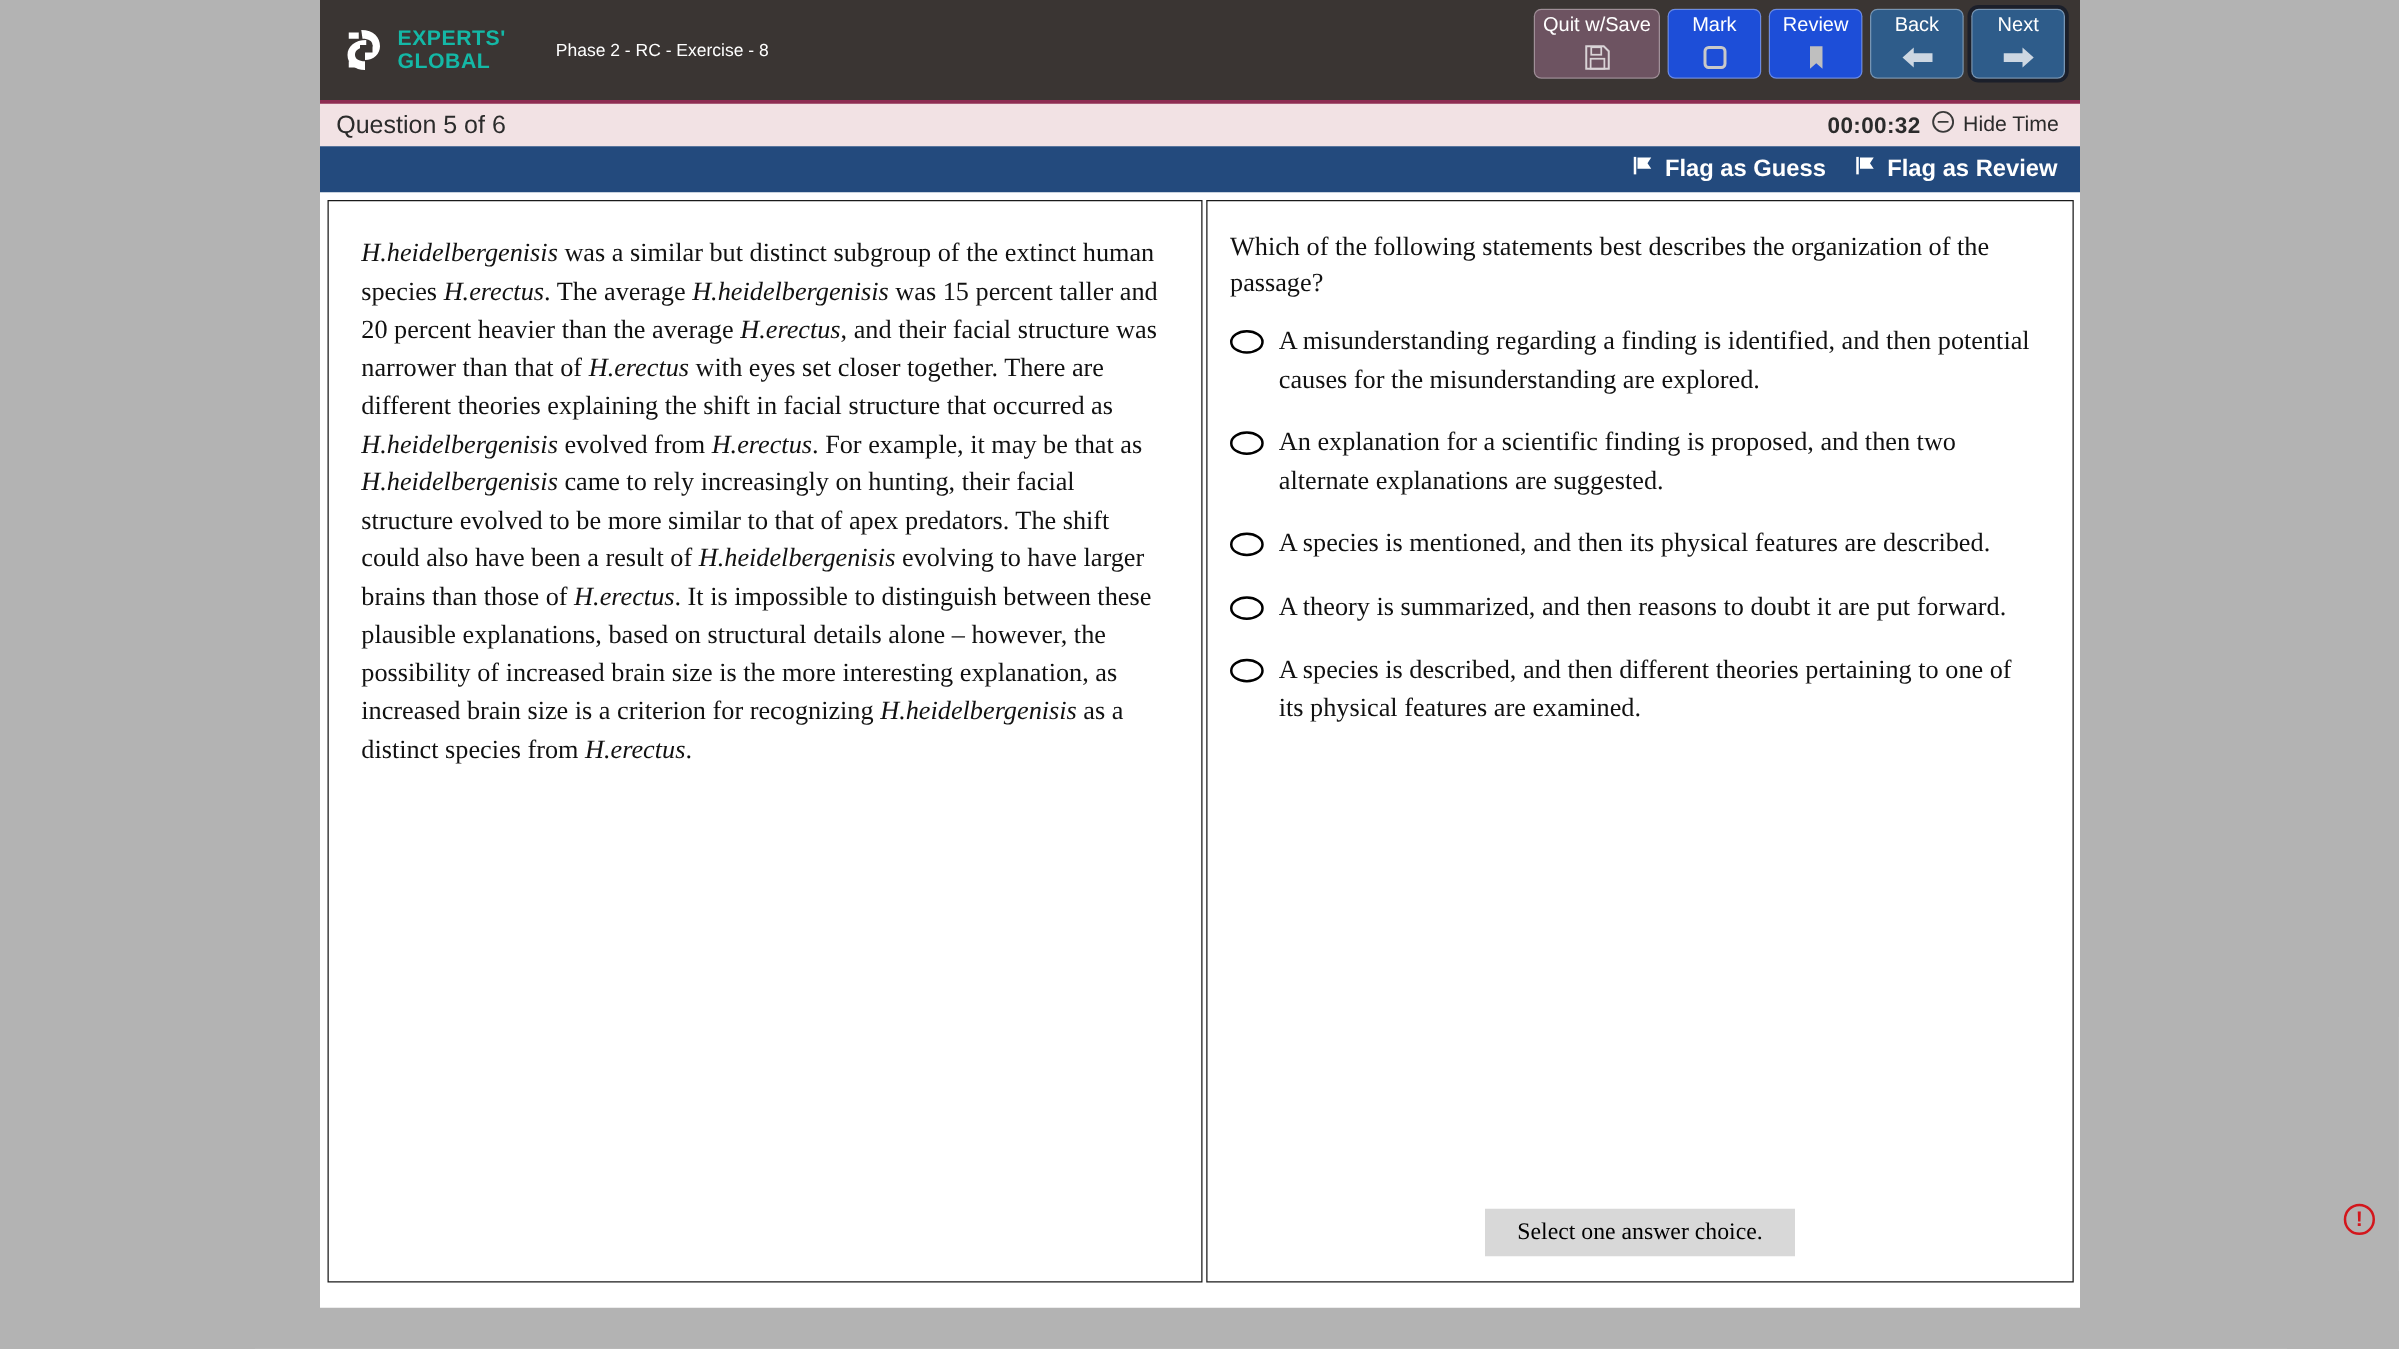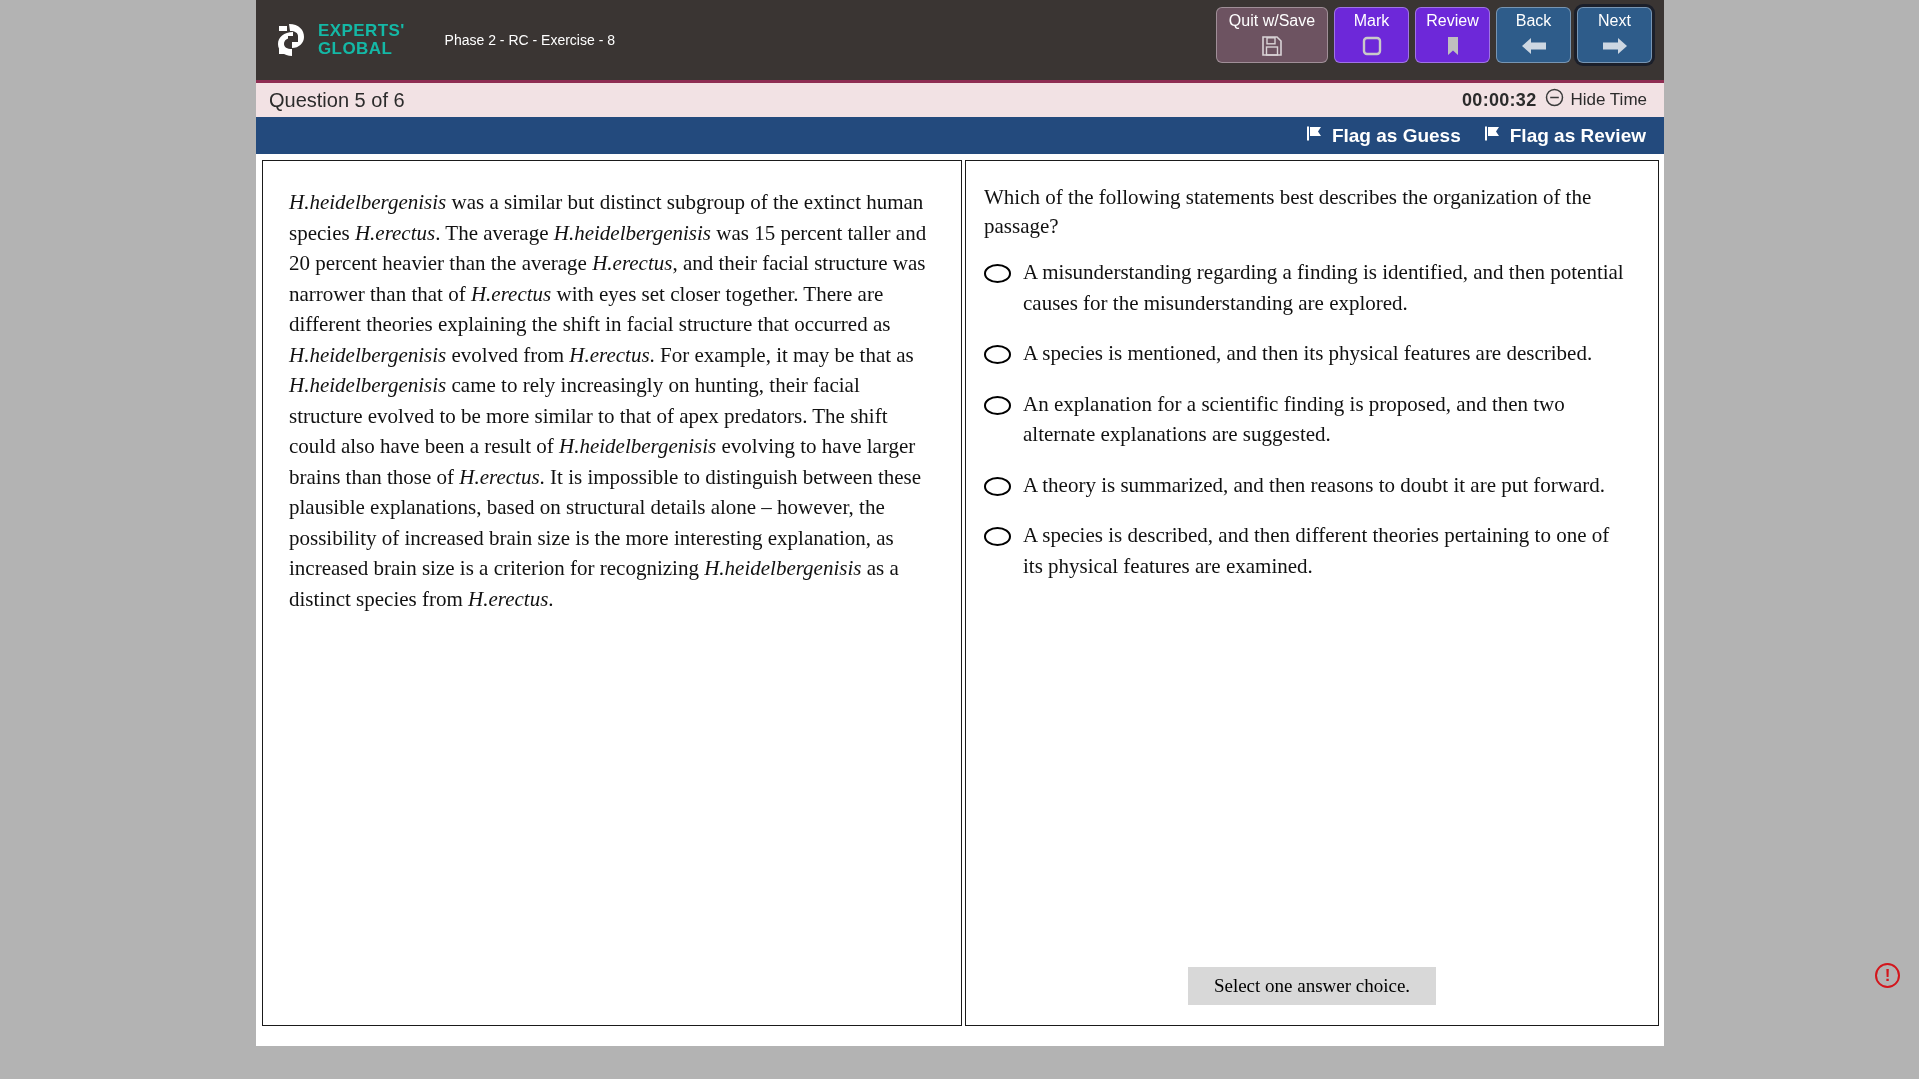--- a/index.html
+++ b/index.html
@@ -70,38 +70,38 @@
     width: 75px;
     height: 56px;
     border-radius: 6px;
     border: 1px solid rgba(255,255,255,0.35);
     display: flex;
     flex-direction: column;
     align-items: center;
     justify-content: flex-start;
     padding-top: 3px;
     cursor: pointer;
-    background: #6d28d9;
+    background: #1d4ed8;
     color: #ffffff;
     user-select: none;
   }
   .tb-btn .lbl {
     font-size: 16px;
     line-height: 20px;
     white-space: nowrap;
     color: #ffffff;
   }
   .tb-btn .ico {
     margin-top: 2px;
     height: 26px;
     display: flex;
     align-items: center;
     justify-content: center;
   }
-  .tb-btn.quit { width: 112px; background: #6d5361; }
+  .tb-btn.quit { width: 101px; background: #6d5361; }
   .tb-btn.nav { background: #2e5c8a; }
   .tb-btn.next {
     background: #2e5c8a;
     box-shadow: 0 0 0 3px #1b1f2a;
   }
 
   
   .qbar {
     height: 37px;
     background: #f2e2e4;
@@ -367,26 +367,26 @@
       <div class="qcontent">
         <div class="qstem">Which of the following statements best describes the organization of the passage?</div>
 
         <div class="choice">
           <span class="radio-oval"></span>
           <span class="choice-text">A misunderstanding regarding a finding is identified, and then potential causes for the misunderstanding are explored.</span>
         </div>
 
         <div class="choice">
           <span class="radio-oval"></span>
-          <span class="choice-text">A species is mentioned, and then its physical features are described.</span>
+          <span class="choice-text">An explanation for a scientific finding is proposed, and then two alternate explanations are suggested.</span>
         </div>
 
         <div class="choice">
           <span class="radio-oval"></span>
-          <span class="choice-text">An explanation for a scientific finding is proposed, and then two alternate explanations are suggested.</span>
+          <span class="choice-text">A species is mentioned, and then its physical features are described.</span>
         </div>
 
         <div class="choice">
           <span class="radio-oval"></span>
           <span class="choice-text">A theory is summarized, and then reasons to doubt it are put forward.</span>
         </div>
 
         <div class="choice">
           <span class="radio-oval"></span>
           <span class="choice-text">A species is described, and then different theories pertaining to one of its physical features are examined.</span>

